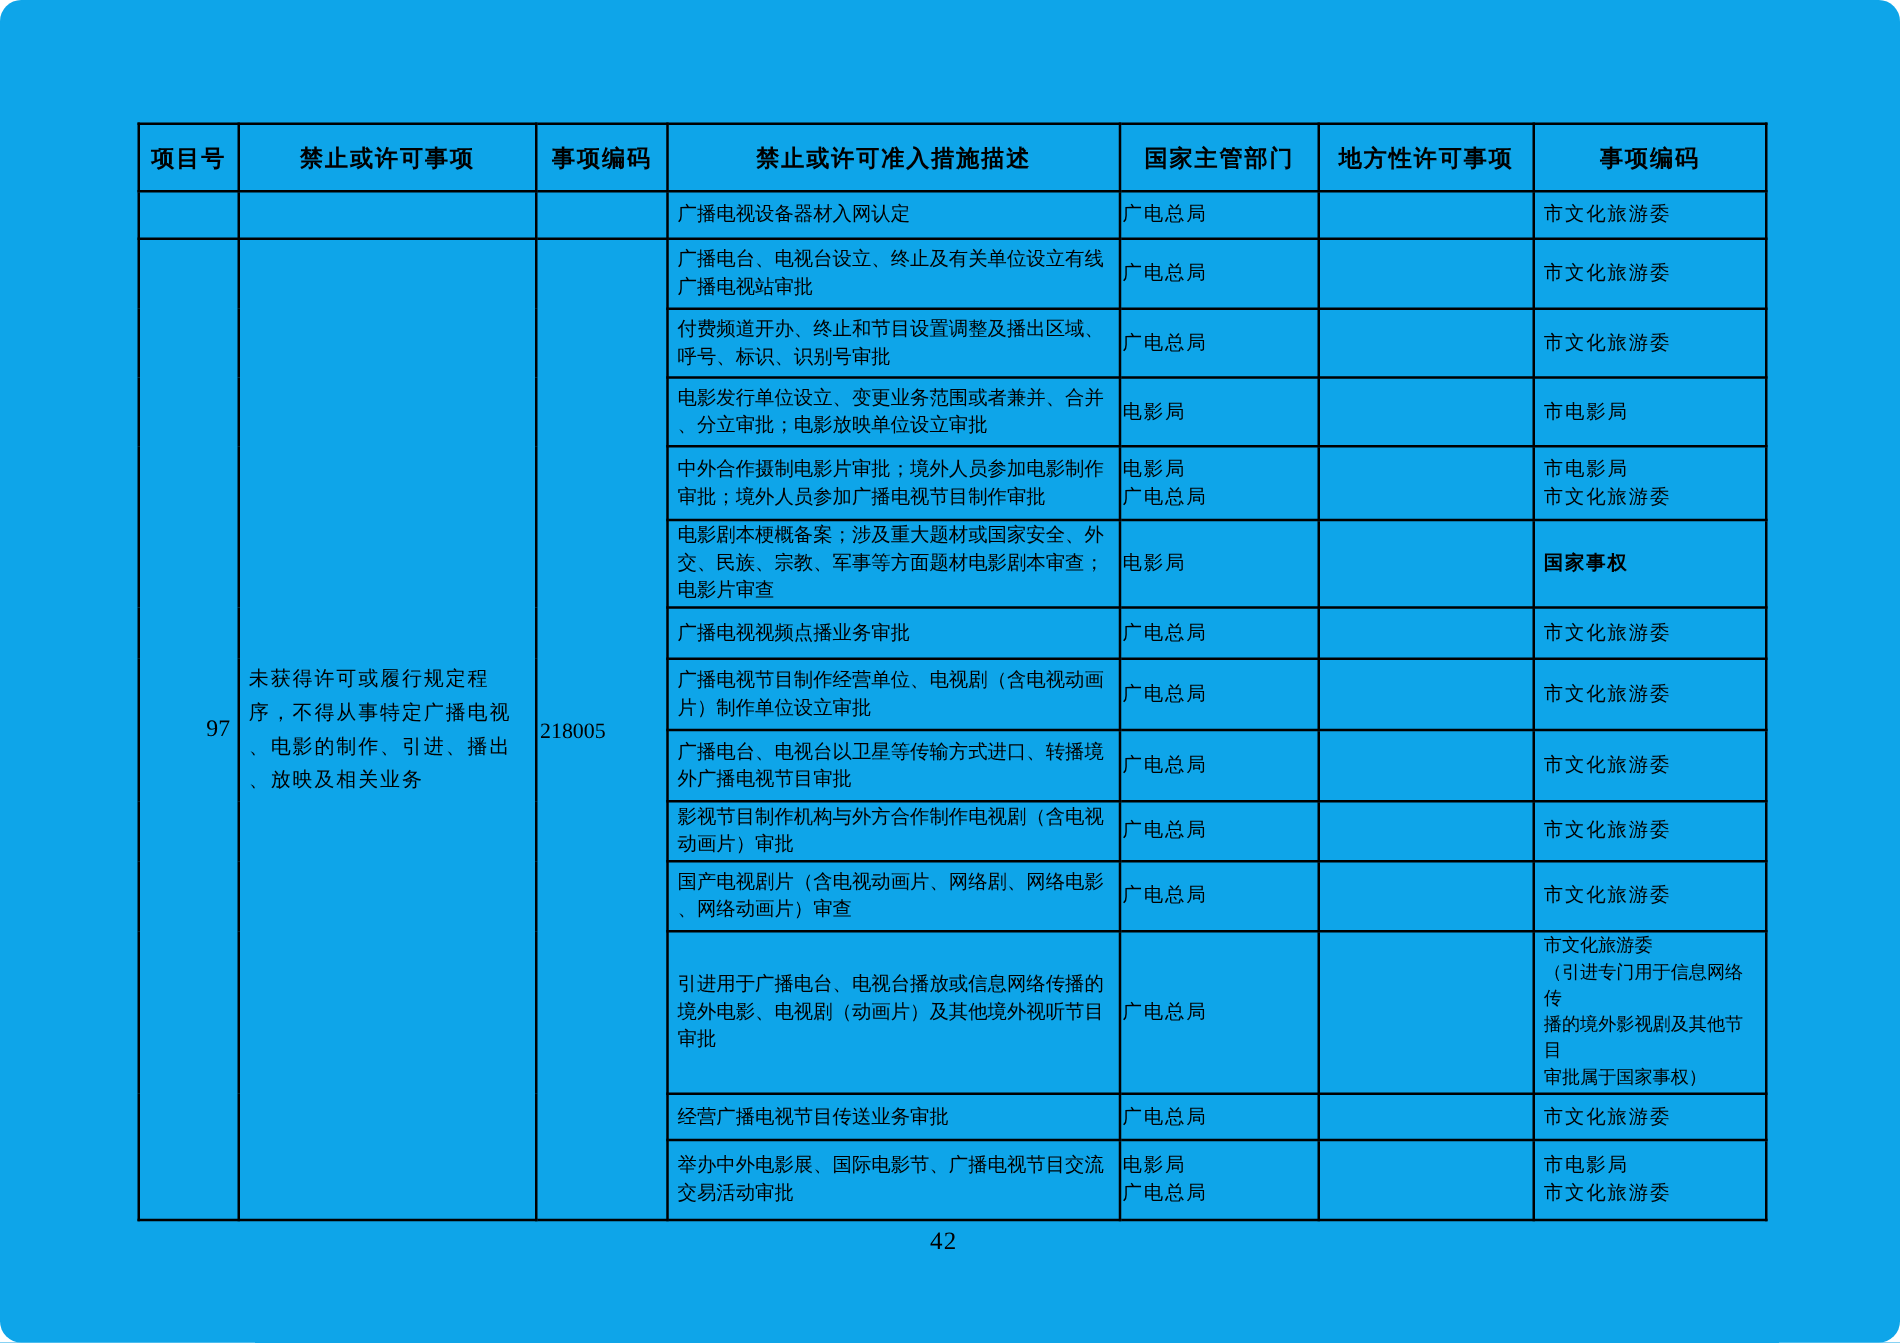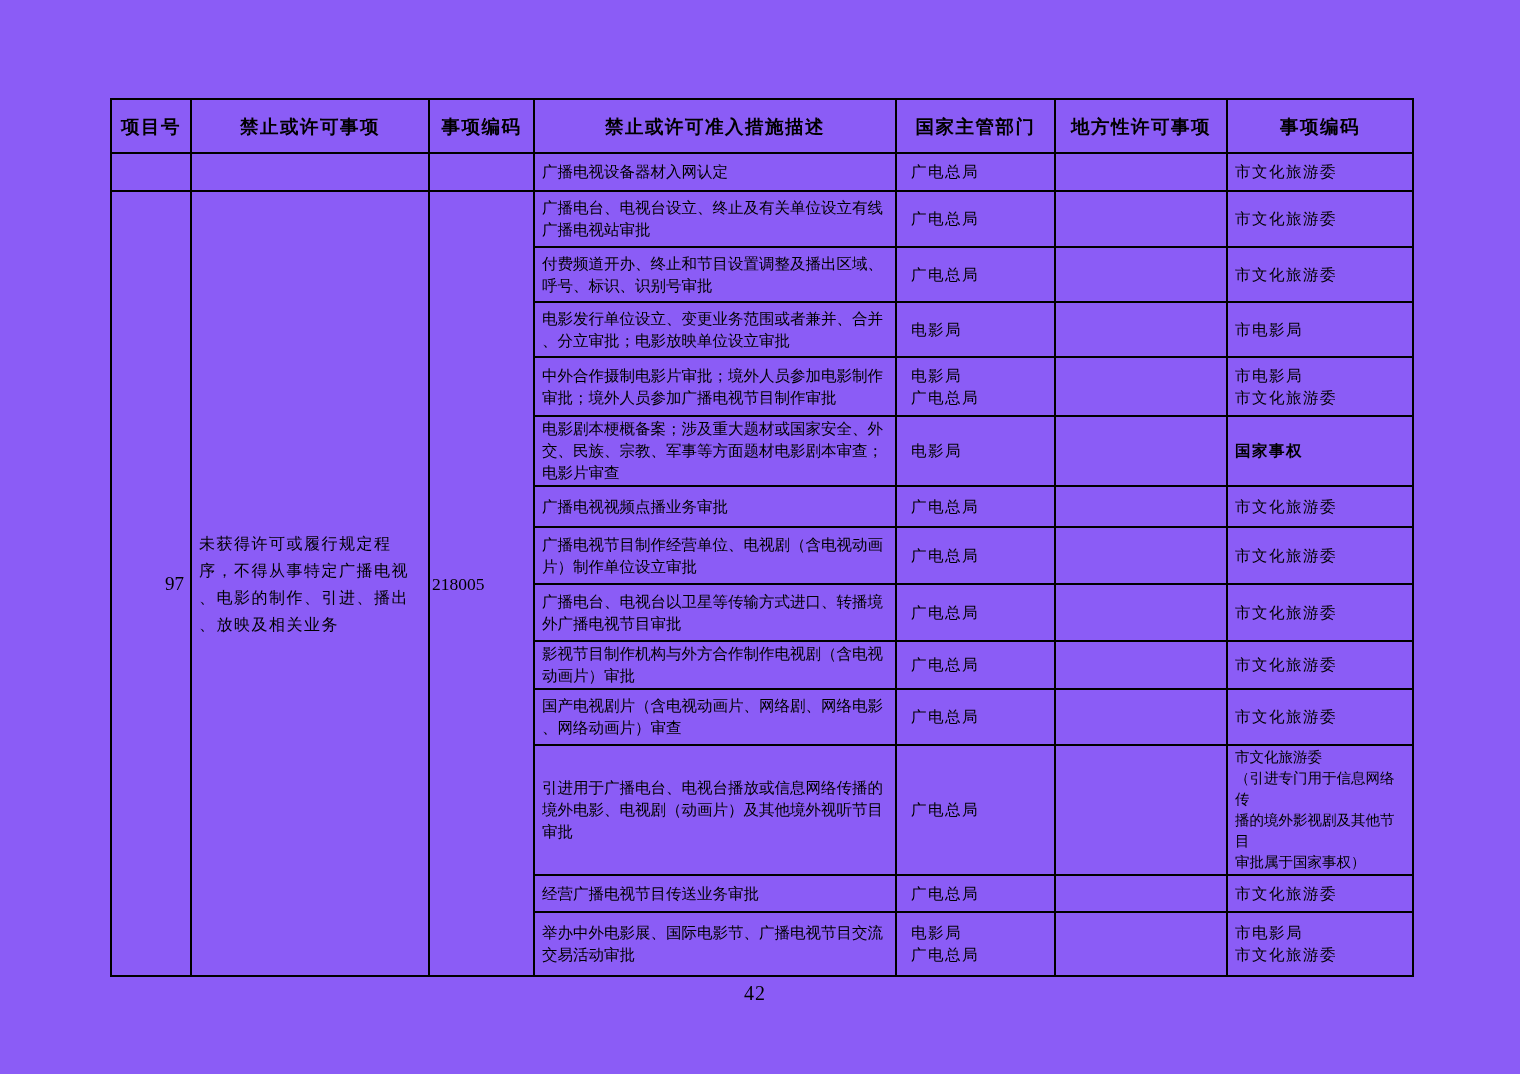--- a/index.html
+++ b/index.html
@@ -1,40 +1,40 @@
 <!DOCTYPE html>
 <html lang="zh"><head>
 <meta charset="utf-8">
 <style>
   html,body{margin:0;padding:0;}
   body{
     width:1520px;height:1074px;background:#ffffff;color:#000;
     font-family:"Liberation Serif","DejaVu Serif",serif;
     overflow:hidden;position:relative;
   }
-  .page{position:absolute;inset:0;background:#8b5cf6;}
+  .page{position:absolute;inset:0;background:#0ea5e9;border-radius:17px;}
   table.grid{
     position:absolute;left:110px;top:98px;width:1302px;
     border-collapse:collapse;table-layout:fixed;
   }
   th,td{
     border:2px solid #000;vertical-align:middle;
     padding:1px 6px;white-space:pre-line;
     font-family:"Liberation Serif","DejaVu Serif",serif;
   }
   thead th{
     font-weight:bold;font-size:18.5px;text-align:center;
     letter-spacing:1.5px;height:52px;padding:0 2px;white-space:normal;
   }
   td{font-size:15.5px;line-height:22px;text-align:left;}
   td.cell-no{text-align:right;font-size:19px;letter-spacing:0;}
   td.cell-item{font-size:16px;letter-spacing:1.5px;line-height:27px;padding:2px 6px 2px 7px;}
   td.cell-code{font-size:17.5px;padding:1px 2px;letter-spacing:0;}
   td.cell-measure{letter-spacing:0;padding-left:7px;}
-  td.cell-auth{letter-spacing:1.5px;padding-left:14px;}
+  td.cell-auth{letter-spacing:1.5px;padding-left:1px;}
   td.cell-local{}
   td.cell-mun{letter-spacing:1.5px;padding-left:7px;margin-left:48px;}
   td.cell-mun.small{font-size:14.5px;letter-spacing:0;line-height:21px;}
   td.bold{font-weight:bold;}
   
   tbody tr:nth-child(1){height:38px;}
   tbody tr:nth-child(2){height:56px;}
   tbody tr:nth-child(3){height:55px;}
   tbody tr:nth-child(4){height:55px;}
   tbody tr:nth-child(5){height:59px;}

